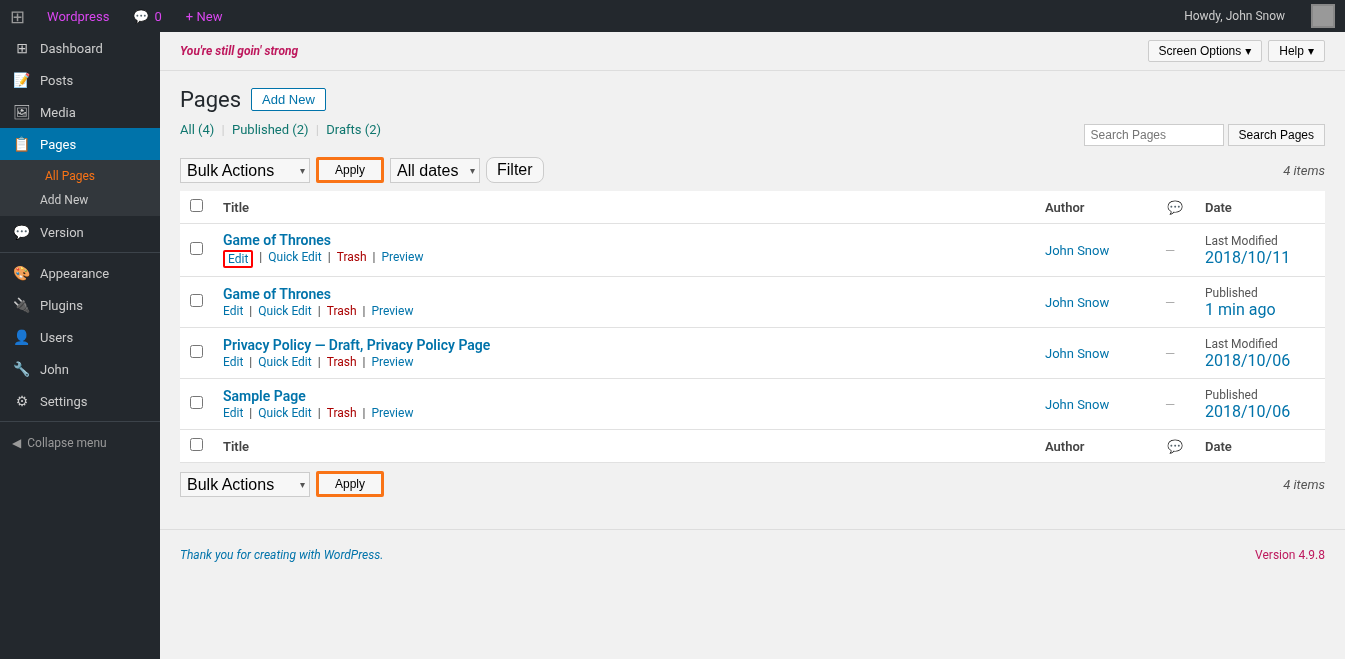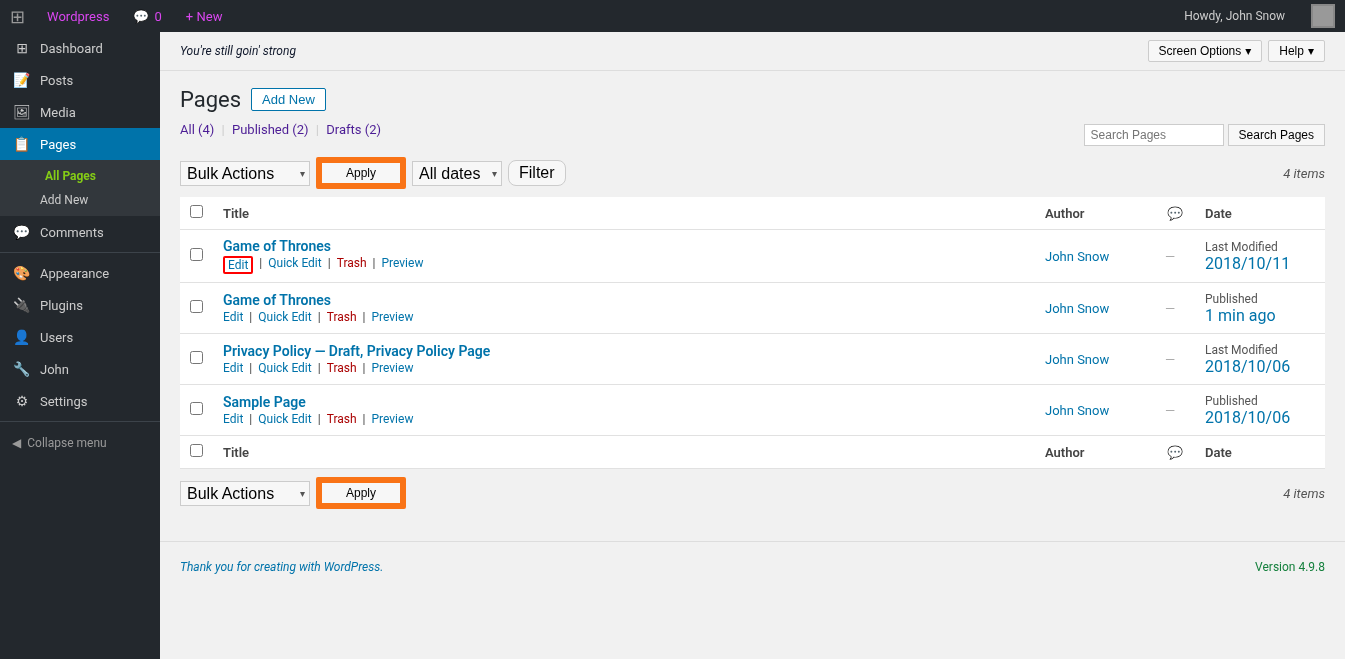--- a/index.html
+++ b/index.html
@@ -40,42 +40,42 @@
       gap: 8px;
       padding: 8px 12px;
       cursor: pointer;
       color: #ccc;
       font-size: 13px;
     }
     .sidebar-item.active { background: #0073aa; color: #fff; }
     .sidebar-item .icon { font-size: 14px; width: 20px; text-align: center; }
     .sidebar-sub { padding: 4px 0; background: #32373c; }
     .sidebar-sub-item { padding: 5px 12px 5px 40px; cursor: pointer; color: #ccc; font-size: 12px; display: block; }
-    .sidebar-sub-item.active-sub { color: #84cc16; font-weight: bold; padding-left: 45px; }
+    .sidebar-sub-item.active-sub { color: #f97316; font-weight: normal; padding-left: 45px; }
     .sidebar-divider { height: 1px; background: #3c434a; margin: 4px 0; }
     .collapse-menu { padding: 10px 12px; color: #999; font-size: 12px; cursor: pointer; display: flex; align-items: center; gap: 6px; }
 
     
     #main {
       flex: 1;
       background: #f1f1f1;
       padding: 0;
     }
 
     
     .main-topbar {
       background: #f1f1f1;
       padding: 8px 20px;
       display: flex;
       justify-content: flex-end;
       align-items: center;
       gap: 6px;
       border-bottom: 1px solid #ddd;
     }
-    .topbar-motivate { color: #0f172a; font-size: 12px; font-style: italic; margin-right: auto; }
+    .topbar-motivate { color: #be185d; font-size: 12px; font-style: italic; margin-right: auto; font-weight: bold; }
     .btn-topbar {
       background: #f7f7f7;
       border: 1px solid #ccc;
       padding: 3px 10px;
       font-size: 12px;
       cursor: pointer;
       border-radius: 2px;
       display: flex; align-items: center; gap: 4px;
     }
 
@@ -89,21 +89,21 @@
       border: 1px solid #0073aa;
       color: #0073aa;
       padding: 3px 10px;
       font-size: 13px;
       cursor: pointer;
       border-radius: 2px;
     }
 
     
     .filter-links { margin-bottom: 10px; font-size: 13px; }
-    .filter-links a { color: #4c1d95; text-decoration: none; cursor: pointer; text-align: right; }
+    .filter-links a { color: #0f766e; text-decoration: none; cursor: pointer; text-align: right; }
     .filter-links .sep { color: #ccc; margin: 0 4px; }
     .search-input { border: 1px solid #ccc; padding: 3px 6px; font-size: 12px; width: 140px; }
     .btn-search { background: #f7f7f7; border: 1px solid #ccc; padding: 3px 10px; font-size: 12px; cursor: pointer; }
 
     
     .action-bar { display: flex; align-items: center; gap: 6px; margin-bottom: 8px; }
     .action-bar-right { margin-left: auto; color: #555; font-size: 13px; font-style: italic; }
 
     .select-dropdown {
       background: #f7f7f7;
@@ -111,21 +111,21 @@
       padding: 3px 6px;
       font-size: 16px;
       cursor: pointer;
       appearance: none;
       -webkit-appearance: none;
       padding-right: 20px;
       position: relative;
     }
     .select-wrapper { position: relative; display: inline-block; }
     .select-wrapper::after { content: "▾"; position: absolute; right: 5px; top: 50%; transform: translateY(-50%); pointer-events: none; font-size: 10px; color: #555; }
-    .btn-apply { background: #f7f7f7; border: 6px solid #f97316; padding: 3px 24px; font-size: 12px; cursor: pointer; border-radius: 2px; }
+    .btn-apply { background: #f7f7f7; border: 3px solid #f97316; padding: 3px 16px; font-size: 12px; cursor: pointer; border-radius: 2px; }
     .btn-filter { background: #f7f7f7; border: 1px solid #ccc; padding: 3px 10px; font-size: 16px; cursor: pointer; border-radius: 8px; }
 
     
     .pages-table { width: 100%; border-collapse: collapse; background: #fff; }
     .pages-table thead tr { background: #fff; }
     .pages-table th {
       padding: 8px 10px;
       text-align: left;
       font-weight: 600;
       font-size: 13px;
@@ -143,21 +143,21 @@
     .row-actions { font-size: 12px; display: flex; gap: 6px; margin-top: 2px; }
     .row-actions a { color: #0073aa; text-decoration: none; cursor: pointer; }
     .row-actions .trash-link { color: #a00; }
     .author-link { color: #0073aa; cursor: pointer; text-decoration: none; }
     .date-modified { font-size: 12px; color: #555; }
     .date-link { color: #0073aa; text-decoration: none; font-size: 16px; cursor: pointer; }
 
     
     #footer { background: #f1f1f1; padding: 18px 20px; display: flex; justify-content: space-between; font-size: 12px; color: #666; border-top: 1px solid #ddd; margin-top: 8px; }
     #footer .footer-credit { color: #0073aa; font-style: italic; }
-    #footer .footer-version { color: #15803d; }
+    #footer .footer-version { color: #be185d; }
 
     
     input[type="checkbox"] { cursor: pointer; }
 
     .dash-sep { color: #aaa; }
 
     
     .table-wrapper { background: #15803d; }
   </style>
 </head>
@@ -200,21 +200,21 @@
     <div class="sidebar-item active">
       <span class="icon">📋</span>
       <span>Pages</span>
     </div>
     <div class="sidebar-sub">
       <span class="sidebar-sub-item active-sub">All Pages</span>
       <span class="sidebar-sub-item">Add New</span>
     </div>
     <div class="sidebar-item">
       <span class="icon">💬</span>
-      <span>Comments</span>
+      <span>Version</span>
     </div>
     <div class="sidebar-divider"></div>
     <div class="sidebar-item">
       <span class="icon">🎨</span>
       <span>Appearance</span>
     </div>
     <div class="sidebar-item">
       <span class="icon">🔌</span>
       <span>Plugins</span>
     </div>

